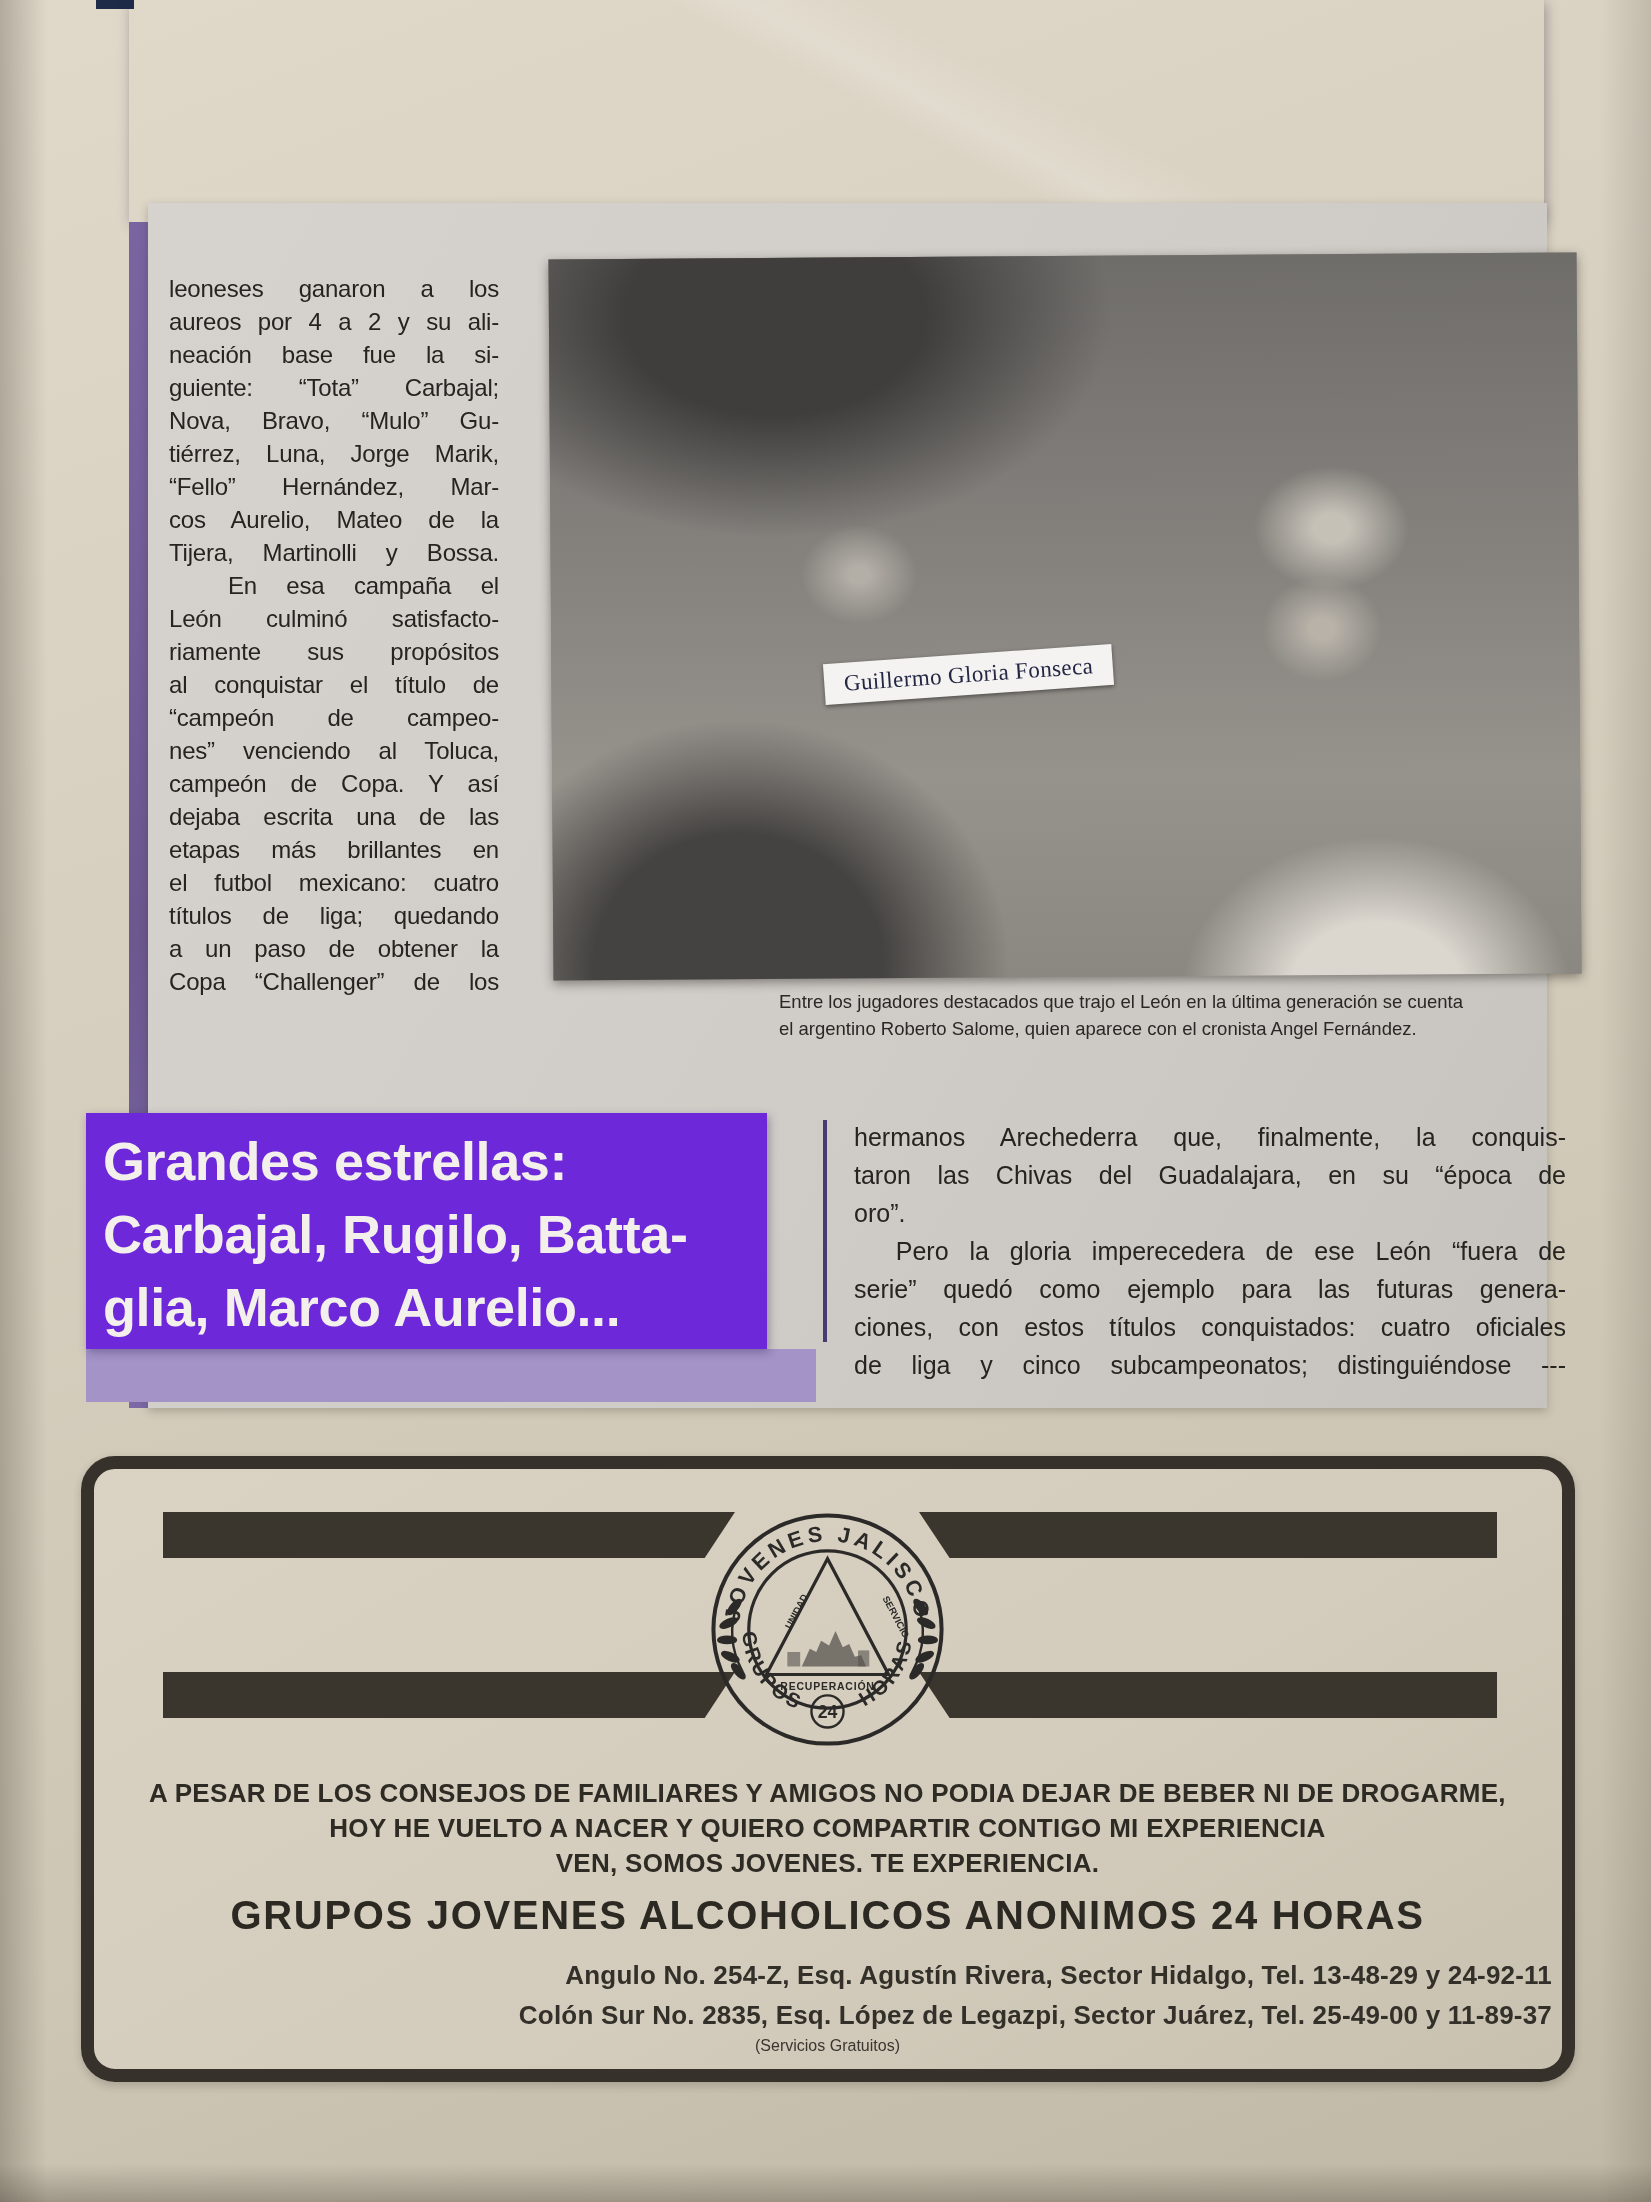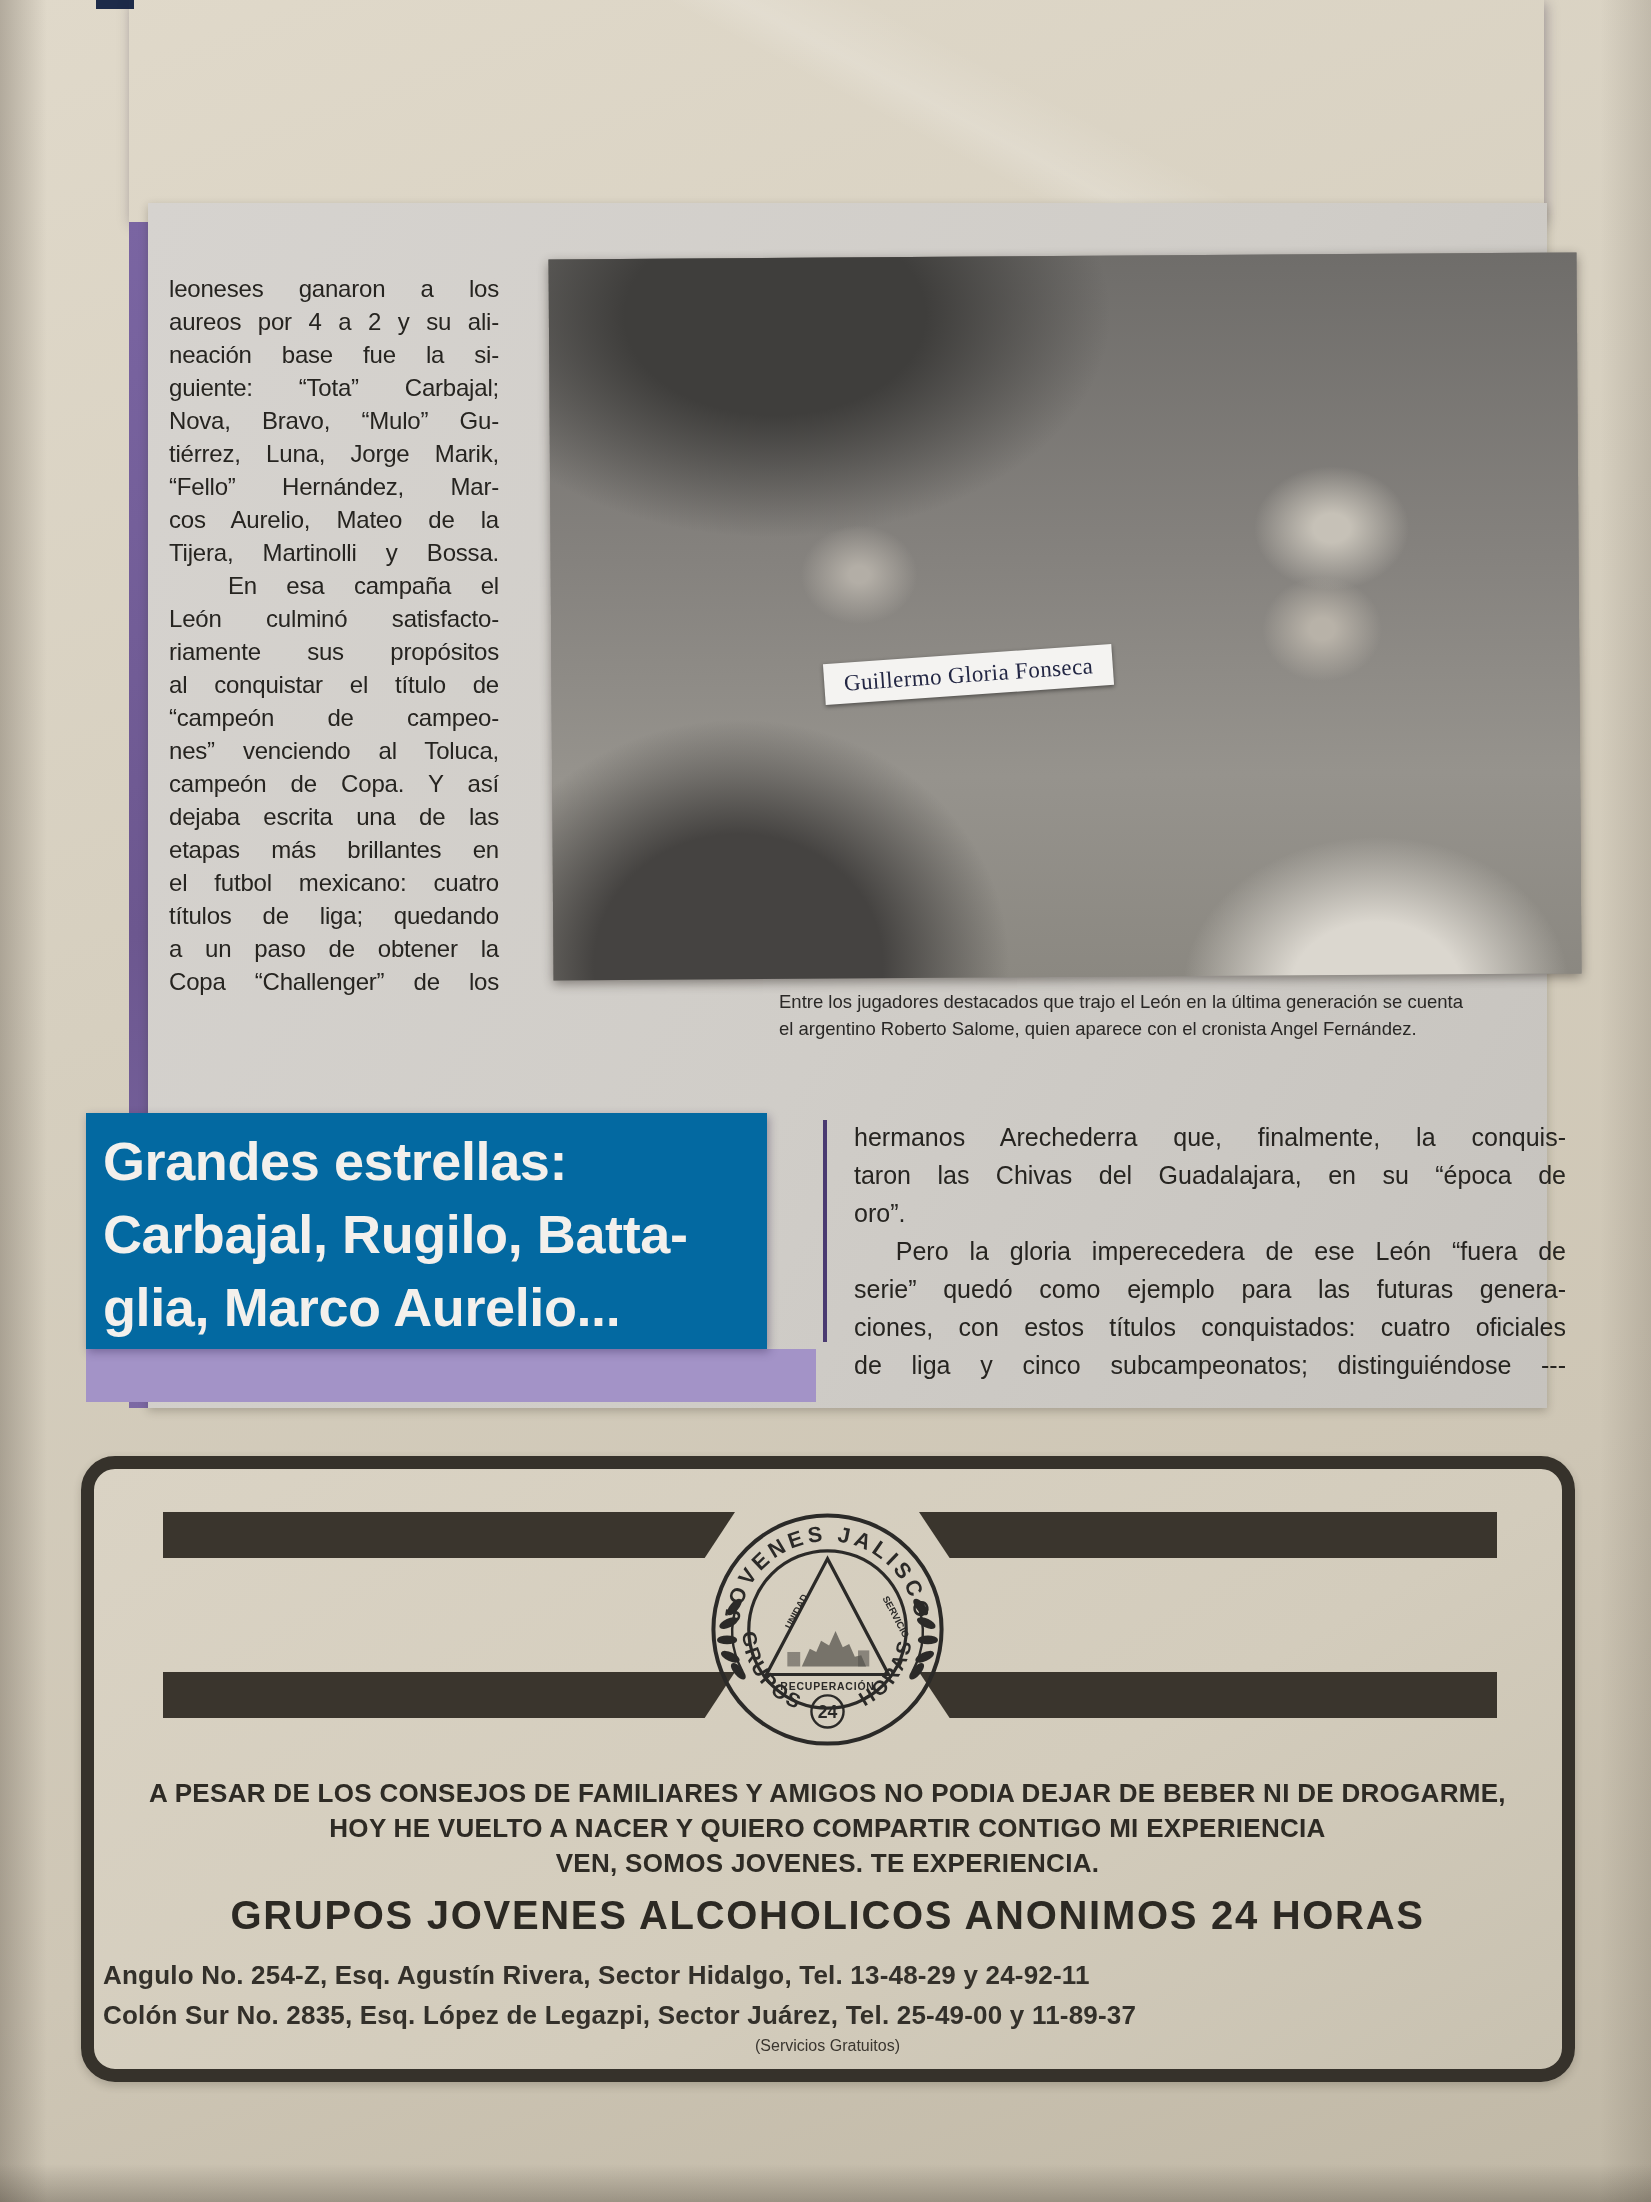--- a/index.html
+++ b/index.html
@@ -57,21 +57,21 @@
     left:824px;top:654px;width:289px;height:41px;transform:rotate(-4deg);
     background:#f4f3f1;box-shadow:0 1.7px 4.3px rgba(0,0,0,.45);
     display:flex;align-items:center;justify-content:center;
     font-family:"Liberation Serif",serif;font-size:23px;color:#232744;letter-spacing:0.4px;
   }
   .caption{left:779px;top:988px;width:745px;}
   .cap-line{font-size:18.5px;line-height:27px;color:#2a2826;text-align:left;}
 
   
   .headline-box{
-    left:86px;top:1113px;width:681px;height:236px;background:#0369a1;
+    left:86px;top:1113px;width:681px;height:236px;background:#6d28d9;
     box-shadow:1.7px 2.6px 8.6px rgba(40,25,70,.35);
     padding:12px 0 16px 17px;box-sizing:border-box;
   }
   .hl-line{font-size:54px;line-height:73px;font-weight:700;color:#f3f0ec;letter-spacing:-0.4px;}
   .headline-underlay{left:86px;top:1349px;width:730px;height:53px;background:#a393c7;}
   .divider{left:823px;top:1120px;width:4.3px;height:222px;background:#4a3a71;}
 
   
   .right-col{left:854px;top:1118px;width:712px;}
   .rline{font-size:25px;line-height:38px;text-align:justify;text-align-last:justify;color:#262420;}
@@ -87,21 +87,21 @@
   .bar.l1{left:163px;top:1512px;width:572px;clip-path:polygon(0 0,100% 0,94.7% 100%,0 100%);}
   .bar.l2{left:163px;top:1672px;width:572px;clip-path:polygon(0 0,100% 0,94.7% 100%,0 100%);}
   .bar.r1{left:919px;top:1512px;width:578px;clip-path:polygon(0 0,100% 0,100% 100%,5.3% 100%);}
   .bar.r2{left:919px;top:1672px;width:578px;clip-path:polygon(0 0,100% 0,100% 100%,5.3% 100%);}
   .logo{left:707px;top:1509px;width:241px;height:241px;}
 
   .ad-body{left:103px;top:1748px;width:1449px;text-align:center;margin-top:28px;}
   .ad-bline{font-size:26px;line-height:35px;font-weight:700;color:#2e2b25;letter-spacing:0.3px;}
   .ad-title{left:103px;top:1893px;width:1449px;text-align:center;
     font-size:40px;font-weight:700;letter-spacing:1.7px;color:#2c2923;}
-  .ad-addr{left:103px;top:1955px;width:1449px;text-align:left;}
+  .ad-addr{left:103px;top:1955px;width:1449px;text-align:right;}
   .ad-aline{font-size:26px;line-height:40px;font-weight:700;color:#33302a;letter-spacing:0.2px;}
   .ad-foot{left:103px;top:2037px;width:1449px;text-align:center;font-size:16px;color:#3a362f;}
 </style>
 </head>
 <body>
 
 <div class="abs edge-left"></div>
 <div class="abs edge-right"></div>
 <div class="abs edge-bottom"></div>
 

